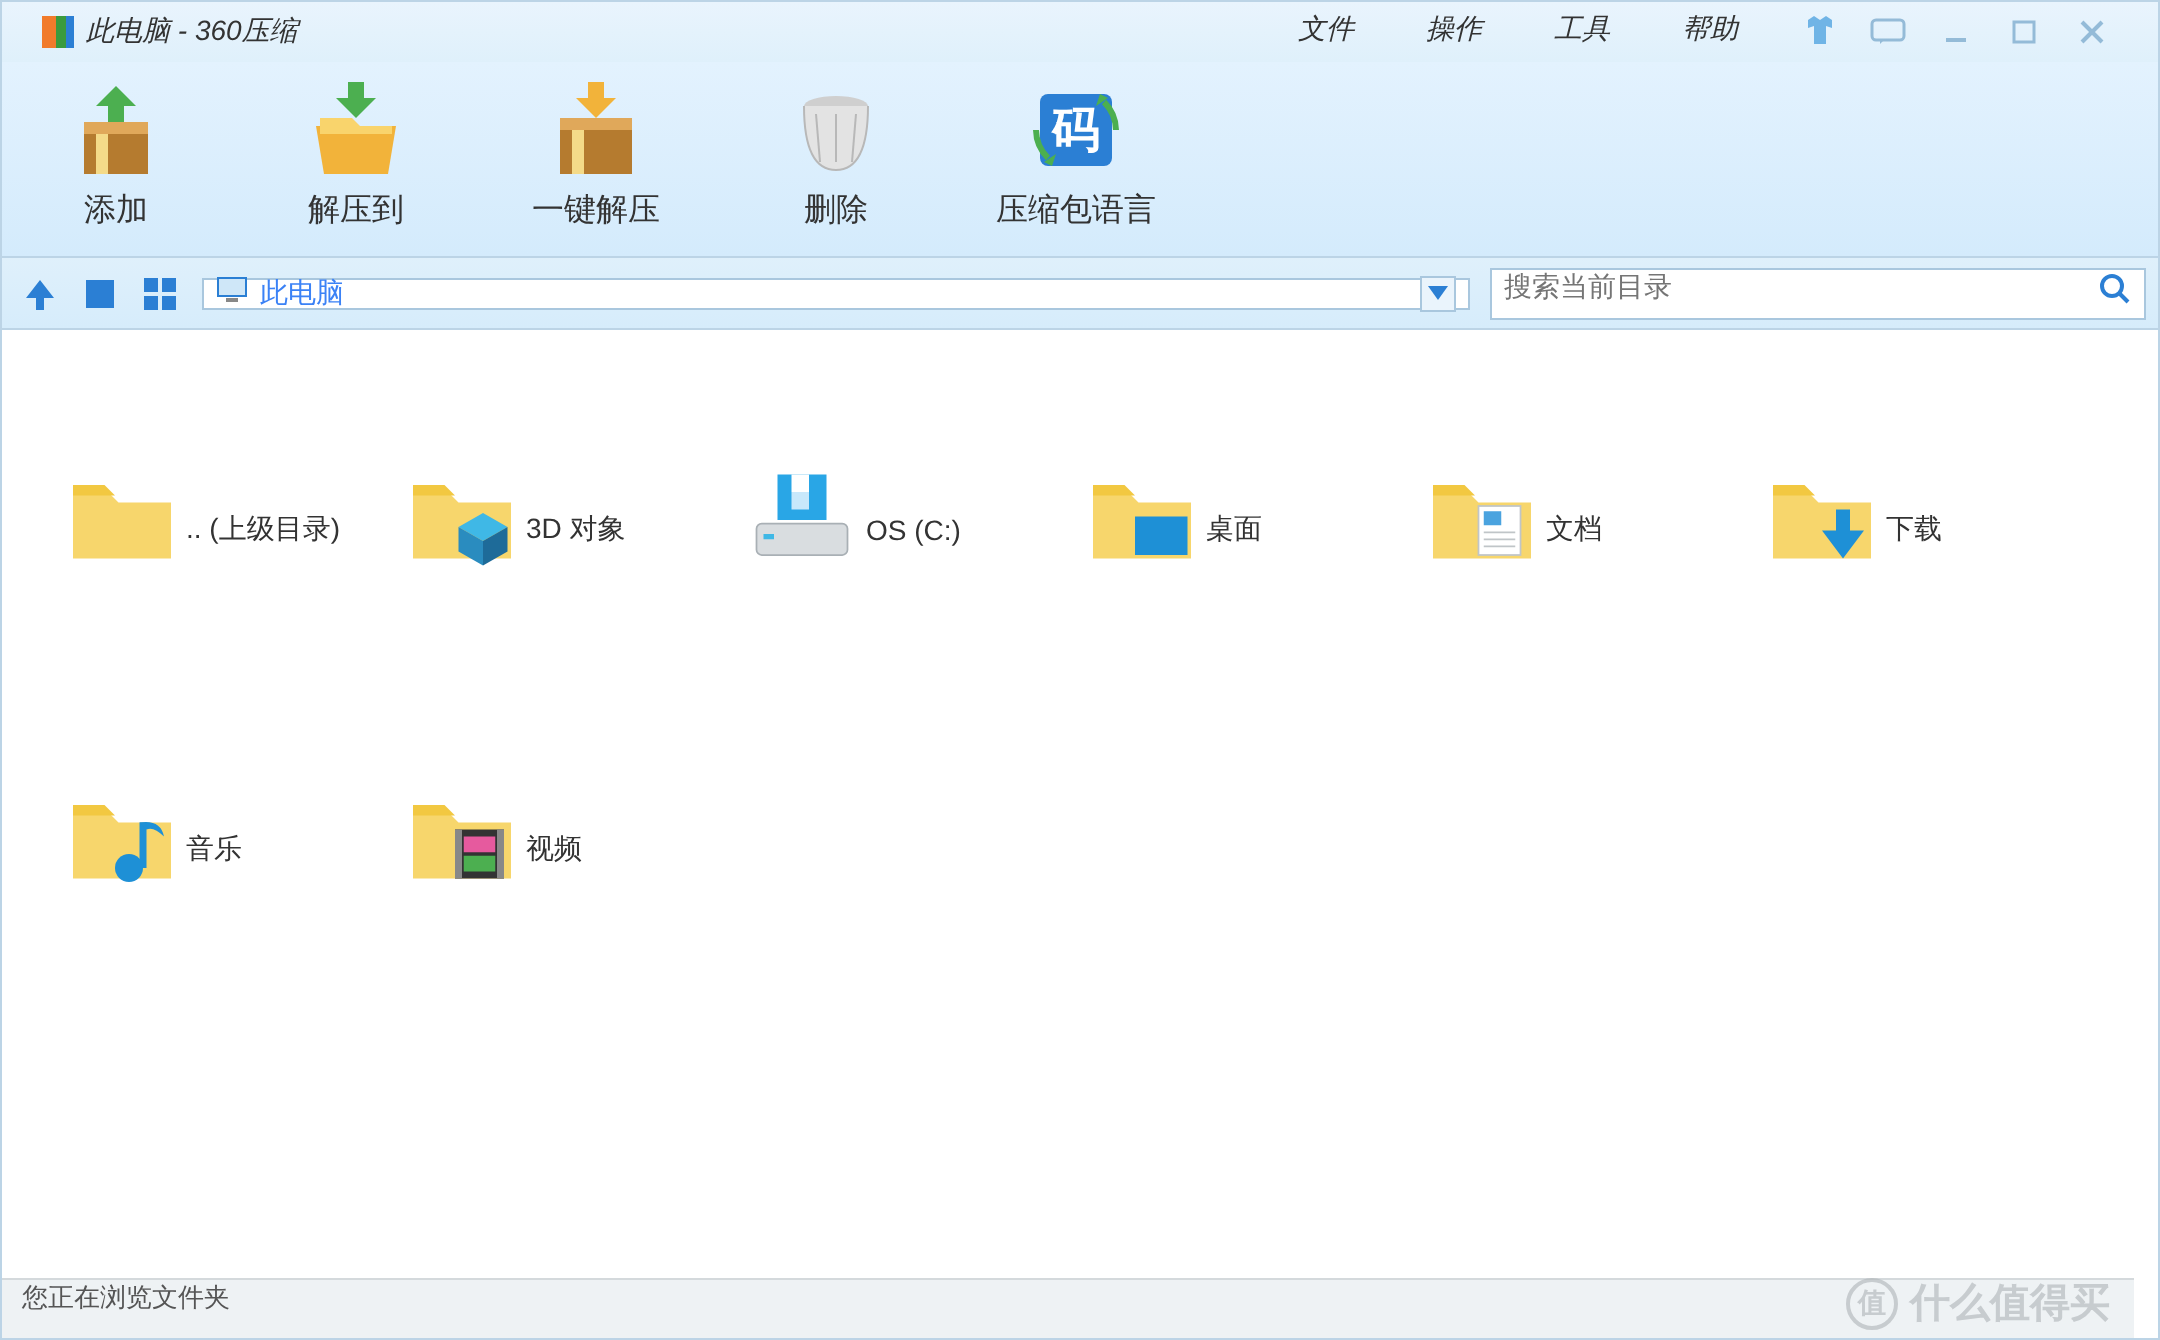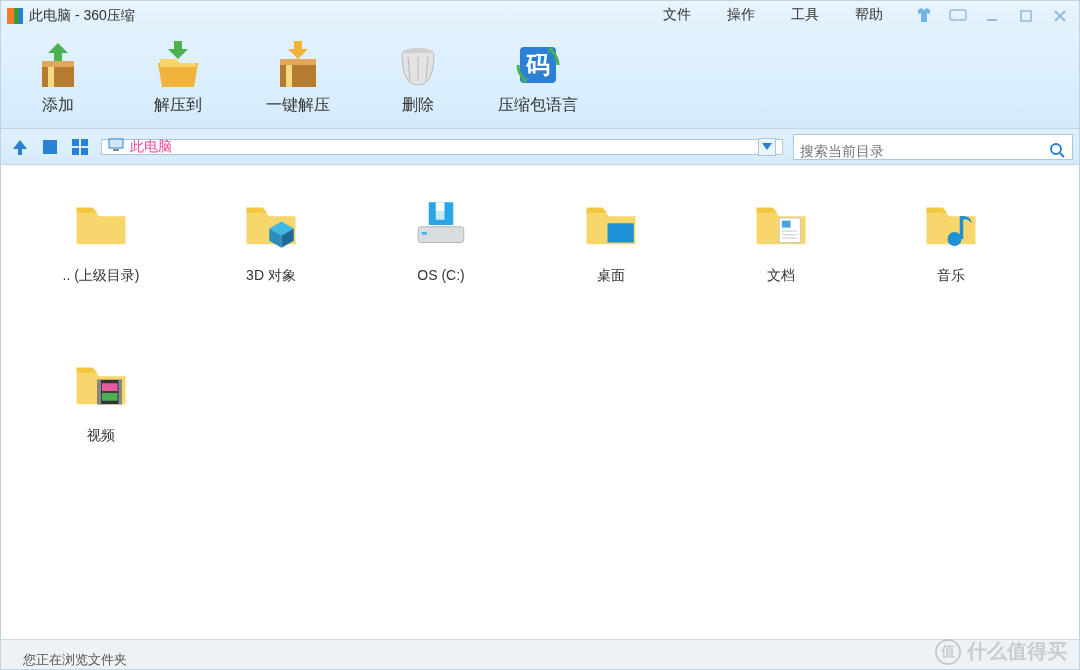--- a/index.html
+++ b/index.html
@@ -1,50 +1,50 @@
 <!DOCTYPE html>
 <html><head>
 <meta charset="utf-8">
 <style>
   * { box-sizing: border-box; margin: 0; padding: 0; font-family: "Microsoft YaHei", "微软雅黑", sans-serif; }
   body { width: 1080px; height: 670px; overflow: hidden; background:#fff; border:1px solid #bcd4e6; position:relative; }
 
   
-  .titlebar { height: 30px; background: linear-gradient(#e9f4fd,#dff0fb); display:flex; align-items:center; padding:0 6px; font-size:14px; color:#333; }
+  .titlebar { height: 30px; background: linear-gradient(#e9f4fd,#dff0fb); display:flex; align-items:center; padding:0 20px; font-size:14px; color:#333;font-style:italic; }
   .titlebar .app-icon { width:16px; height:16px; margin-right:6px; display:inline-block; }
   .titlebar .title-text { flex:0 0 auto; }
   .titlebar .menu { margin-left:auto; display:flex; align-items:flex-start; gap:0; }
   .titlebar .menu-item { padding:0 18px; font-size:14px; color:#333; cursor:pointer; }
   .titlebar .win-controls { display:flex; align-items:center; margin-left:10px; gap:8px; }
   .titlebar .win-btn { width:26px; height:20px; display:flex; align-items:center; justify-content:center; cursor:pointer; opacity:0.75; }
 
   
   .toolbar { height:98px; background: linear-gradient(#e3f2fe,#d4ebfc); display:flex; align-items:flex-start; padding:6px 12px 0 12px; gap:30px; border-bottom:1px solid #bcd4e6; }
   .tool-btn { width:90px; display:flex; flex-direction:column; align-items:center; cursor:pointer; padding-top:4px;}
   .tool-btn .tool-icon { width:48px; height:48px; display:flex; align-items:center; justify-content:center;}
   .tool-btn .tool-label { font-size:16px; color:#333; margin-top:6px; }
 
   
   .navbar { height:36px; background:linear-gradient(#dff0fb,#d6ecfb); display:flex; align-items:center; padding:0 6px; gap:4px; border-bottom:1px solid #bcd4e6;}
   .nav-icon-btn { width:26px; height:26px; display:flex; align-items:center; justify-content:center; cursor:pointer;}
-  .path-box { flex:1; height:16px; background:#fff; border:1px solid #a9c7de; display:flex; align-items:center; padding:0 6px; font-size:14px; color:#ec4899; margin-left:4px; position:relative;}
+  .path-box { flex:1; height:16px; background:#fff; border:1px solid #a9c7de; display:flex; align-items:center; padding:0 6px; font-size:14px; color:#3b82f6; margin-left:4px; position:relative;}
   .path-box .pc-icon { margin-right:6px; }
   .path-box .dropdown-btn { margin-left:auto; width:18px; height:18px; display:flex; align-items:center; justify-content:center; cursor:pointer; border:1px solid #a9c7de; background:#eaf4fc;}
-  .search-box { width:280px; height:26px; background:#fff; border:1px solid #a9c7de; display:flex; align-items:flex-end; padding:0 6px; margin-left:6px; }
+  .search-box { width:328px; height:26px; background:#fff; border:1px solid #a9c7de; display:flex; align-items:flex-start; padding:0 6px; margin-left:6px; }
   .search-box input { flex:1; border:none; outline:none; font-size:14px; color:#666; background:transparent;}
   .search-box .search-btn { width:18px; height:18px; cursor:pointer; display:flex; align-items:center; justify-content:center;}
 
   
   .filegrid { padding:20px 20px; display:grid; grid-template-columns: repeat(6, 160px); grid-auto-rows: 150px; gap:10px 10px; background:#fff; height:calc(670px - 30px - 98px - 36px - 30px); overflow:auto;}
-  .file-item { display:flex; flex-direction:column; align-items:center; cursor:pointer; padding:8px;}
+  .file-item { display:flex; flex-direction:row; align-items:center; cursor:pointer; padding:8px;}
   .file-item .file-icon { width:64px; height:64px; display:flex; align-items:center; justify-content:center; }
   .file-item .file-label { font-size:14px; color:#333; margin-top:10px; text-align:center; }
 
   
-  .statusbar { position:absolute; bottom:0; left:0; right:0; height:30px; background:#eef2f4; border-top:1px solid #d4d9dc; display:flex; align-items:flex-end; padding:0 22px; font-size:13px; color:#555;}
+  .statusbar { position:absolute; bottom:0; left:0; right:12px; height:30px; background:#eef2f4; border-top:1px solid #d4d9dc; display:flex; align-items:flex-start; padding:0 10px; font-size:13px; color:#555;}
   .watermark { position:absolute; right:12px; bottom:4px; display:flex; align-items:center; gap:6px; color:#aeb3b7; font-size:20px; font-weight:bold; opacity:0.6;}
   .watermark .wm-circle { width:26px; height:26px; border:2px solid #aeb3b7; border-radius:50%; display:flex; align-items:center; justify-content:center; font-size:14px;}
 
   
   .folder-svg { width:56px; height:56px; }
 </style>
 </head>
 <body>
 
 <div class="titlebar">
@@ -257,20 +257,30 @@
           <rect x="30" y="24" width="24" height="28" fill="#fff" stroke="#c0c5c8"></rect>
           <rect x="33" y="27" width="10" height="8" fill="#4aa3df"></rect>
           <line x1="33" y1="39" x2="51" y2="39" stroke="#c0c5c8"></line>
           <line x1="33" y1="43" x2="51" y2="43" stroke="#c0c5c8"></line>
           <line x1="33" y1="47" x2="51" y2="47" stroke="#c0c5c8"></line>
         </svg>
     </div>
     <div class="file-label">文档</div>
   </div>
 
+  <div class="file-item">
+    <div class="file-icon">
+      <svg class="folder-svg" viewBox="0 0 64 64">
+          <path d="M4 16 L24 16 L30 22 L60 22 L60 54 L4 54 Z" fill="#f7d66c"></path>
+          <path d="M4 12 L22 12 L28 18 L4 18 Z" fill="#f2c841"></path>
+          <path d="M40 26 L48 26 L48 38 L56 38 L44 54 L32 38 L40 38 Z" fill="#1e90d6"></path>
+        </svg>
+    </div>
+    <div class="file-label">下载</div>
+  </div>
 
   <div class="file-item">
     <div class="file-icon">
       <svg class="folder-svg" viewBox="0 0 64 64">
           <path d="M4 16 L24 16 L30 22 L60 22 L60 54 L4 54 Z" fill="#f7d66c"></path>
           <path d="M4 12 L22 12 L28 18 L4 18 Z" fill="#f2c841"></path>
           <circle cx="36" cy="48" r="8" fill="#1e90d6"></circle>
           <rect x="42" y="22" width="4" height="26" fill="#1e90d6"></rect>
           <path d="M42 22 Q54 20 56 30 Q50 24 46 26 Z" fill="#1e90d6"></path>
         </svg>

